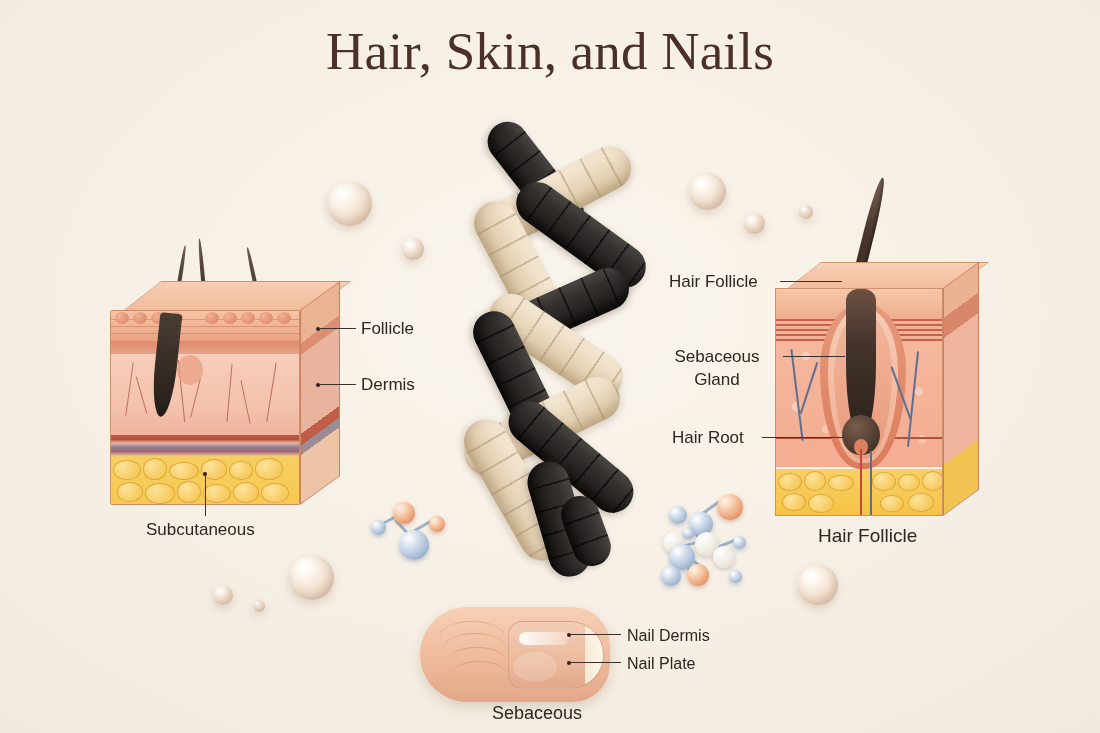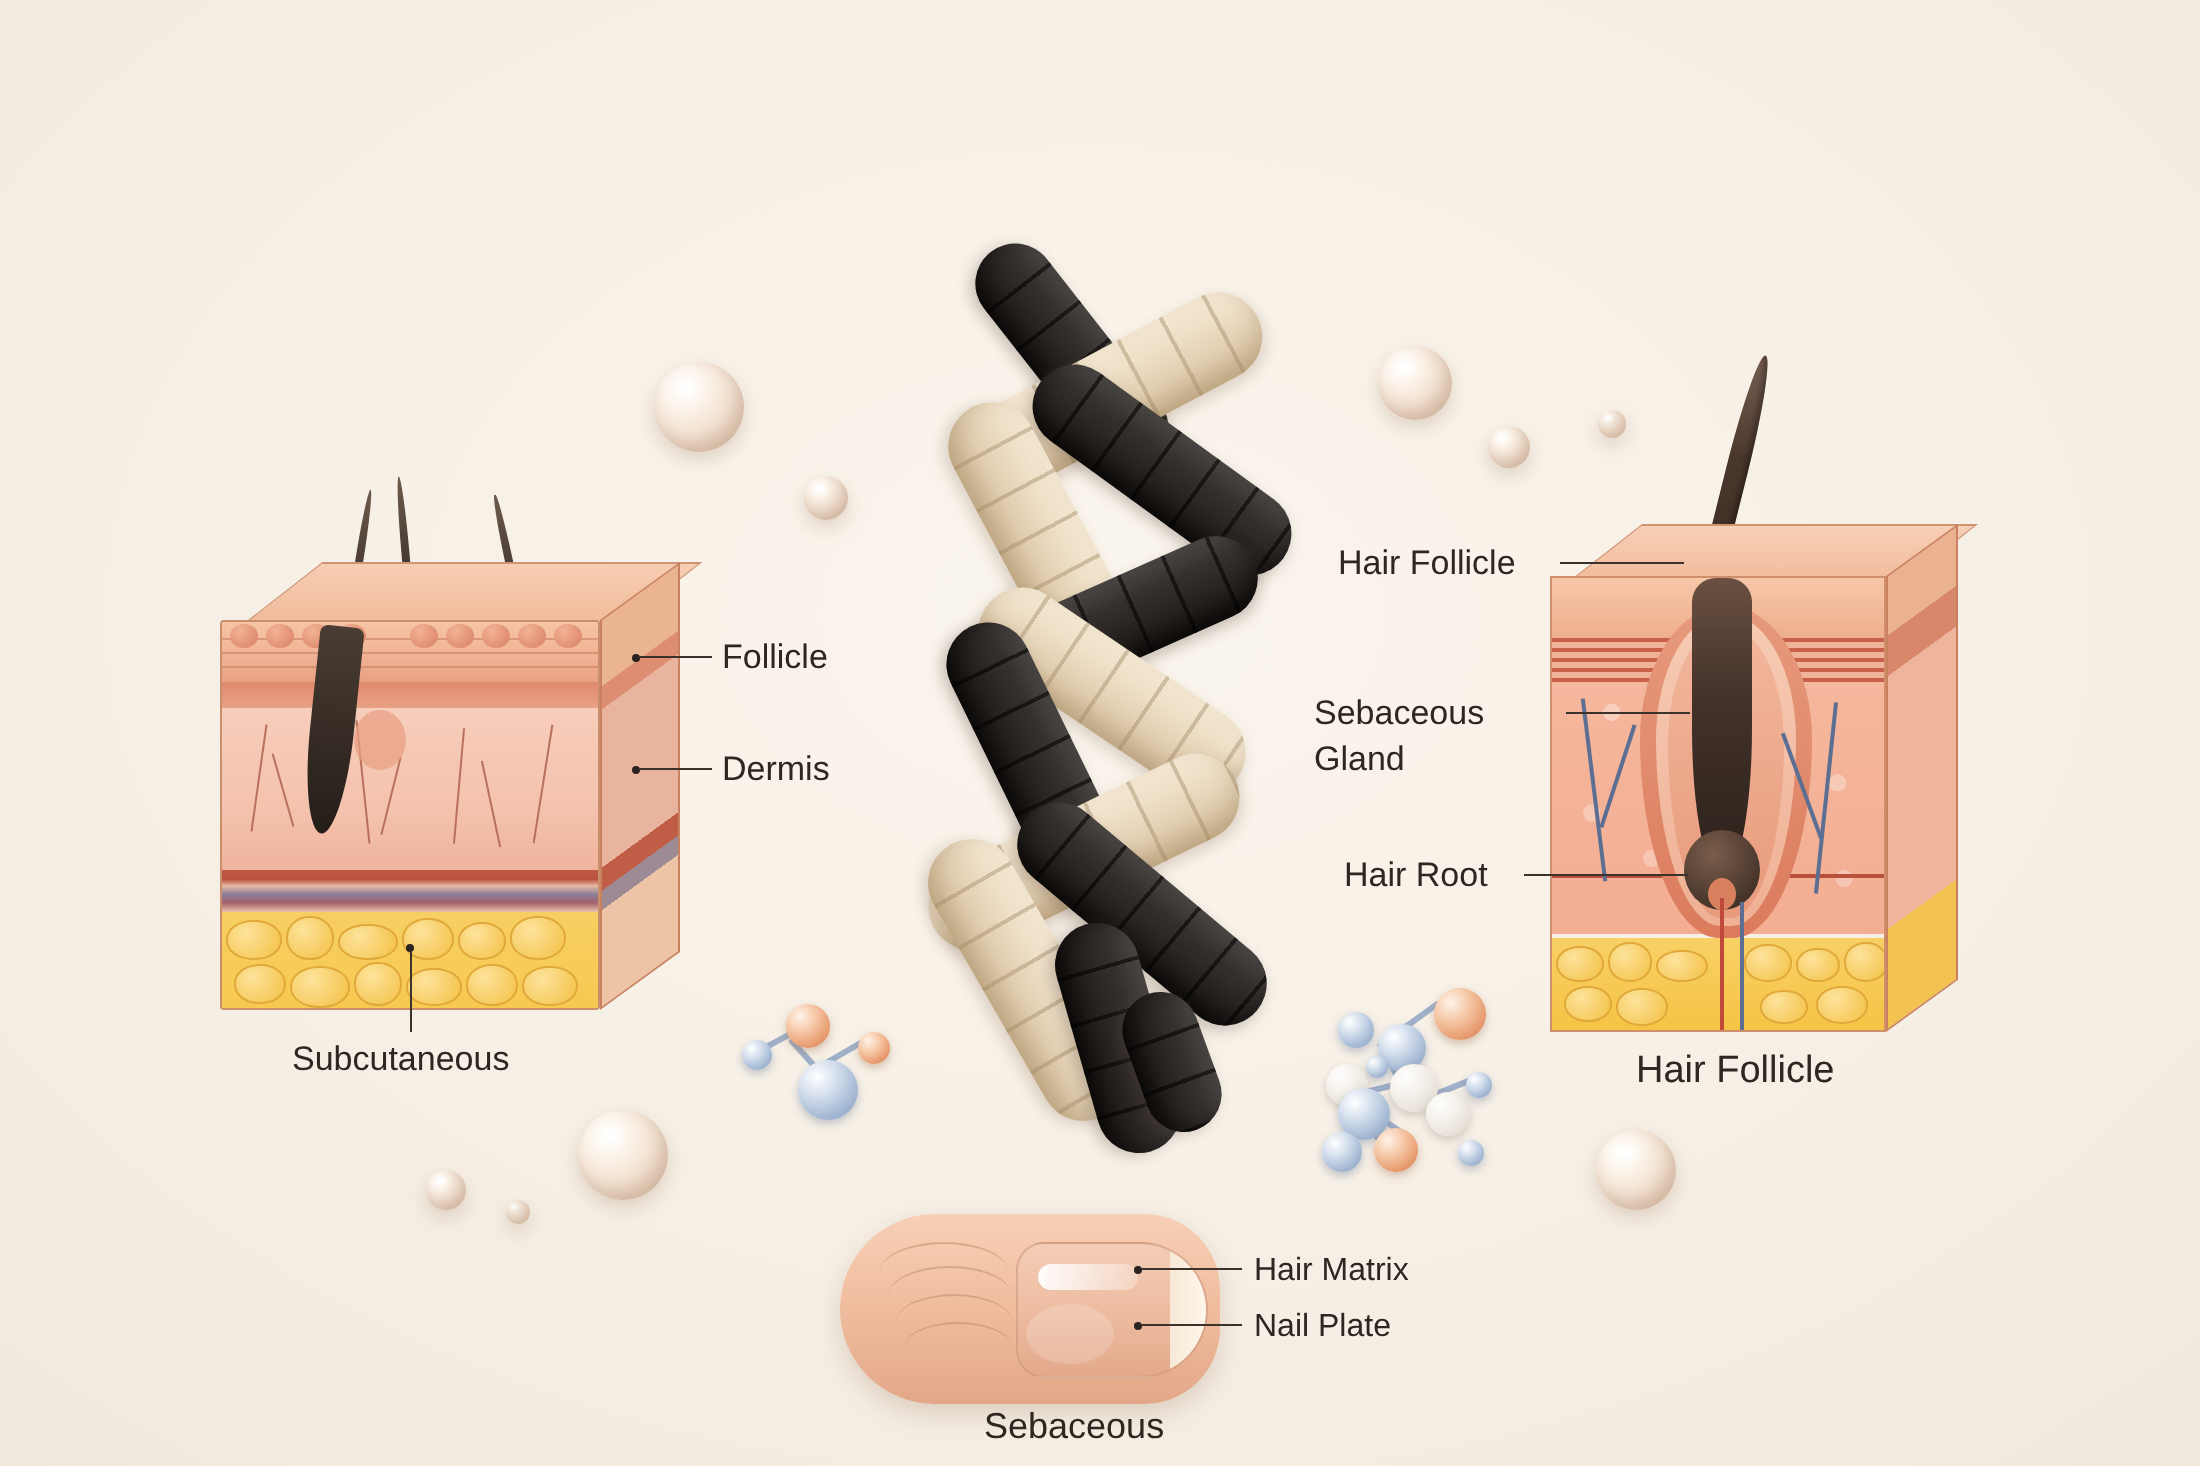--- a/index.html
+++ b/index.html
@@ -28,21 +28,21 @@
 
   
   .lbl {
     position:absolute;
     font-family:"Liberation Sans", sans-serif;
     font-size:17px;
     color:#2e2621;
     white-space:nowrap;
     line-height:23px;
   }
-  .lbl.two-line { white-space:normal; text-align:left; width:120px; }
+  .lbl.two-line { white-space:normal; text-align:center; width:120px; }
   .caption {
     position:absolute;
     font-family:"Liberation Sans", sans-serif;
     font-size:19px;
     color:#2e2621;
     white-space:nowrap;
   }
   .leader { position:absolute; background:#3b322c; height:1px; }
   .leader-v { position:absolute; background:#3b322c; width:1px; }
   .dot { position:absolute; width:4px; height:4px; border-radius:50%; background:#2b2320; }
@@ -178,20 +178,21 @@
     border-radius:10px; background:linear-gradient(90deg,rgba(255,255,255,.95),rgba(255,255,255,.25)); }
   .lunula { position:absolute; left:4px; top:30px; width:44px; height:30px;
     border-radius:50%; background:rgba(255,255,255,.18); }
 </style>
 </head>
 <body>
 
 <div id="stage">
 
   <div class="title-wrap">
+    <div class="title-line">Hair, Skin, and Nails</div>
   </div>
 
   <div class="skinblock" style="left:110px; top:310px; width:232px; height:197px;">
 
     <div class="hairshaft" style="left:62px; top:-66px; width:4px; height:72px; transform:rotate(9deg);
                 background:linear-gradient(180deg,#6d5a4c,#2a231e);"></div>
     <div class="hairshaft" style="left:94px; top:-72px; width:4px; height:76px; transform:rotate(-5deg);
                 background:linear-gradient(180deg,#6d5a4c,#2a231e);"></div>
     <div class="hairshaft" style="left:150px; top:-64px; width:3.5px; height:70px; transform:rotate(-12deg);
                 background:linear-gradient(180deg,#6d5a4c,#2a231e);"></div>
@@ -380,21 +381,21 @@
     <div class="knuckle" style="left:32px; top:54px; width:54px; height:26px;"></div>
     <div class="nail">
       <div class="lunula"></div>
       <div class="nail-shine"></div>
       <div class="nail-tip"></div>
     </div>
   </div>
 
   <div class="dot" style="left:567px; top:633px;"></div>
   <div class="leader" style="left:571px; top:634px; width:50px;"></div>
-  <div class="lbl" style="left:627px; top:624px; font-size:16px;">Hair Matrix</div>
+  <div class="lbl" style="left:627px; top:624px; font-size:16px;">Nail Dermis</div>
 
   <div class="dot" style="left:567px; top:661px;"></div>
   <div class="leader" style="left:571px; top:662px; width:50px;"></div>
   <div class="lbl" style="left:627px; top:652px; font-size:16px;">Nail Plate</div>
 
   <div class="caption" style="left:492px; top:703px; font-size:18px;">Sebaceous</div>
 
   <div class="pearl" style="left:327px; top:181px; width:45px; height:45px;"></div>
   <div class="pearl" style="left:402px; top:238px; width:22px; height:22px;"></div>
   <div class="pearl" style="left:689px; top:173px; width:37px; height:37px;"></div>

